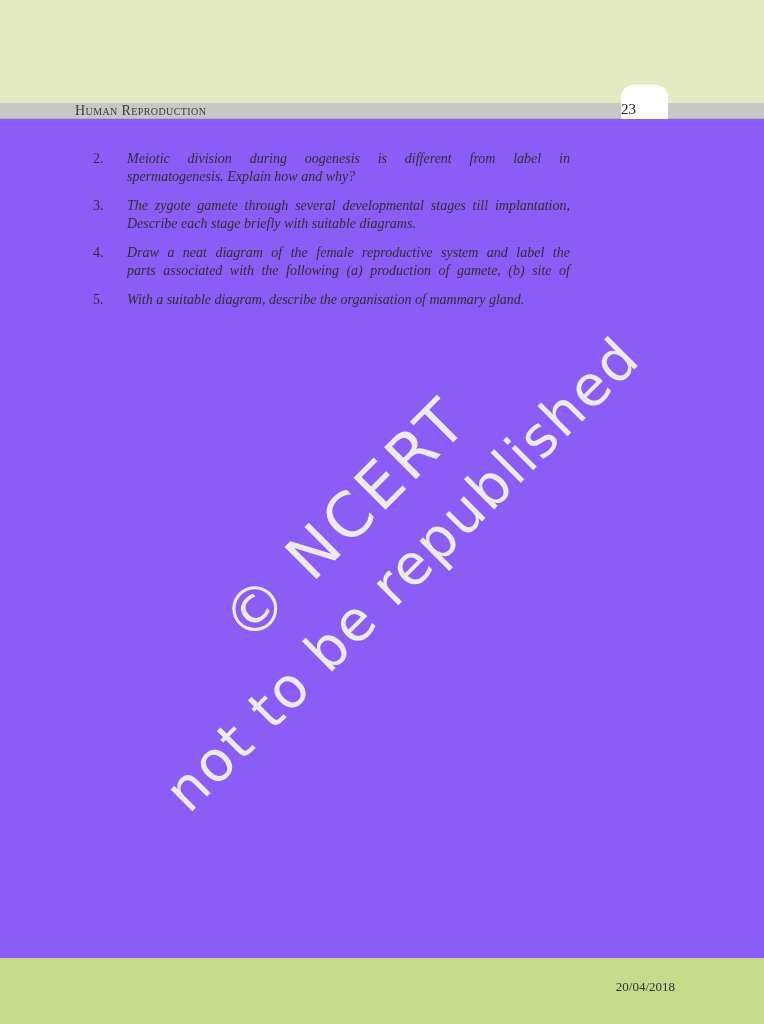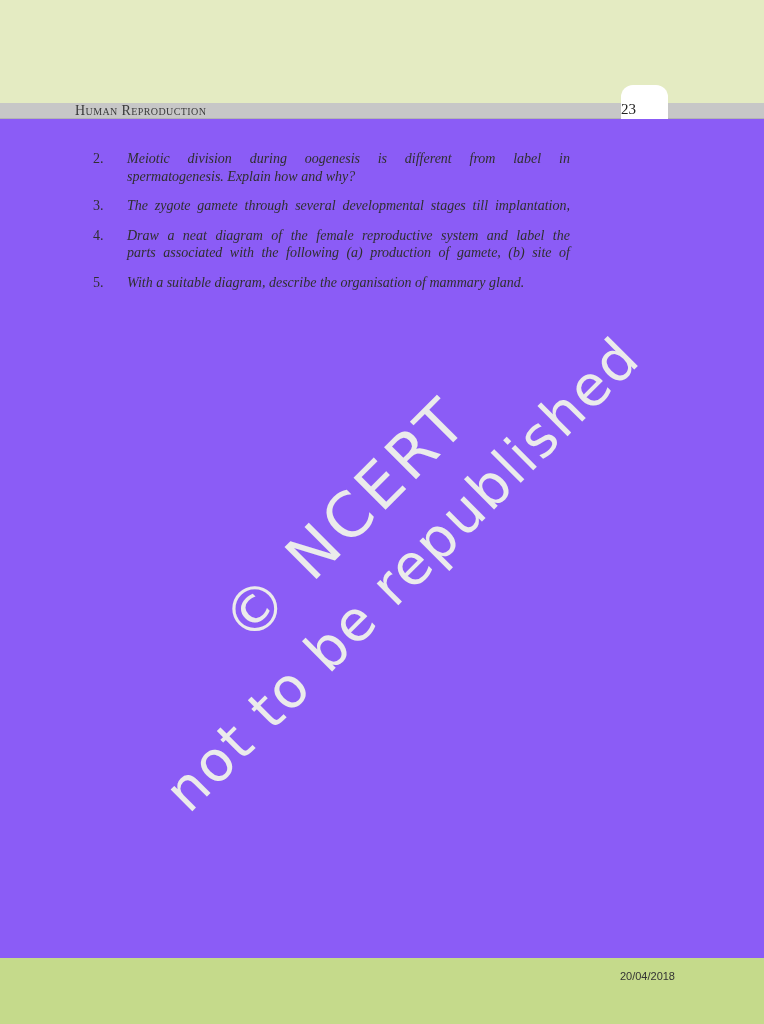--- a/index.html
+++ b/index.html
@@ -105,23 +105,23 @@
   .q-line.fill span{white-space:pre;}
   
   .footer-band{
     position:absolute;left:0;top:958px;
     width:764px;height:66px;
     background:#c5da8b;
     z-index:1;
   }
   .footer-date{
     position:absolute;
-    right:89px;top:12px;
-    font-family:Liberation Sans, sans-serif;
-    font-size:11px;
+    right:89px;top:21px;
+    font-family:Liberation Serif, serif;
+    font-size:13px;
     color:#333333;
   }
 </style>
 </head>
 <body>
 
 <div class="page">
 
   <div class="top-band"></div>
 
@@ -162,20 +162,21 @@
             <span>The</span>
             <span>zygote</span>
             <span>gamete</span>
             <span>through</span>
             <span>several</span>
             <span>developmental</span>
             <span>stages</span>
             <span>till</span>
             <span>implantation,</span>
           </div>
+          <div class="q-line">Describe each stage briefly with suitable diagrams.</div>
         </div>
       </li>
       <li class="q-item">
         <span class="q-num">4.</span>
         <div class="q-text">
           <div class="q-line fill">
             <span>Draw</span>
             <span>a</span>
             <span>neat</span>
             <span>diagram</span>

